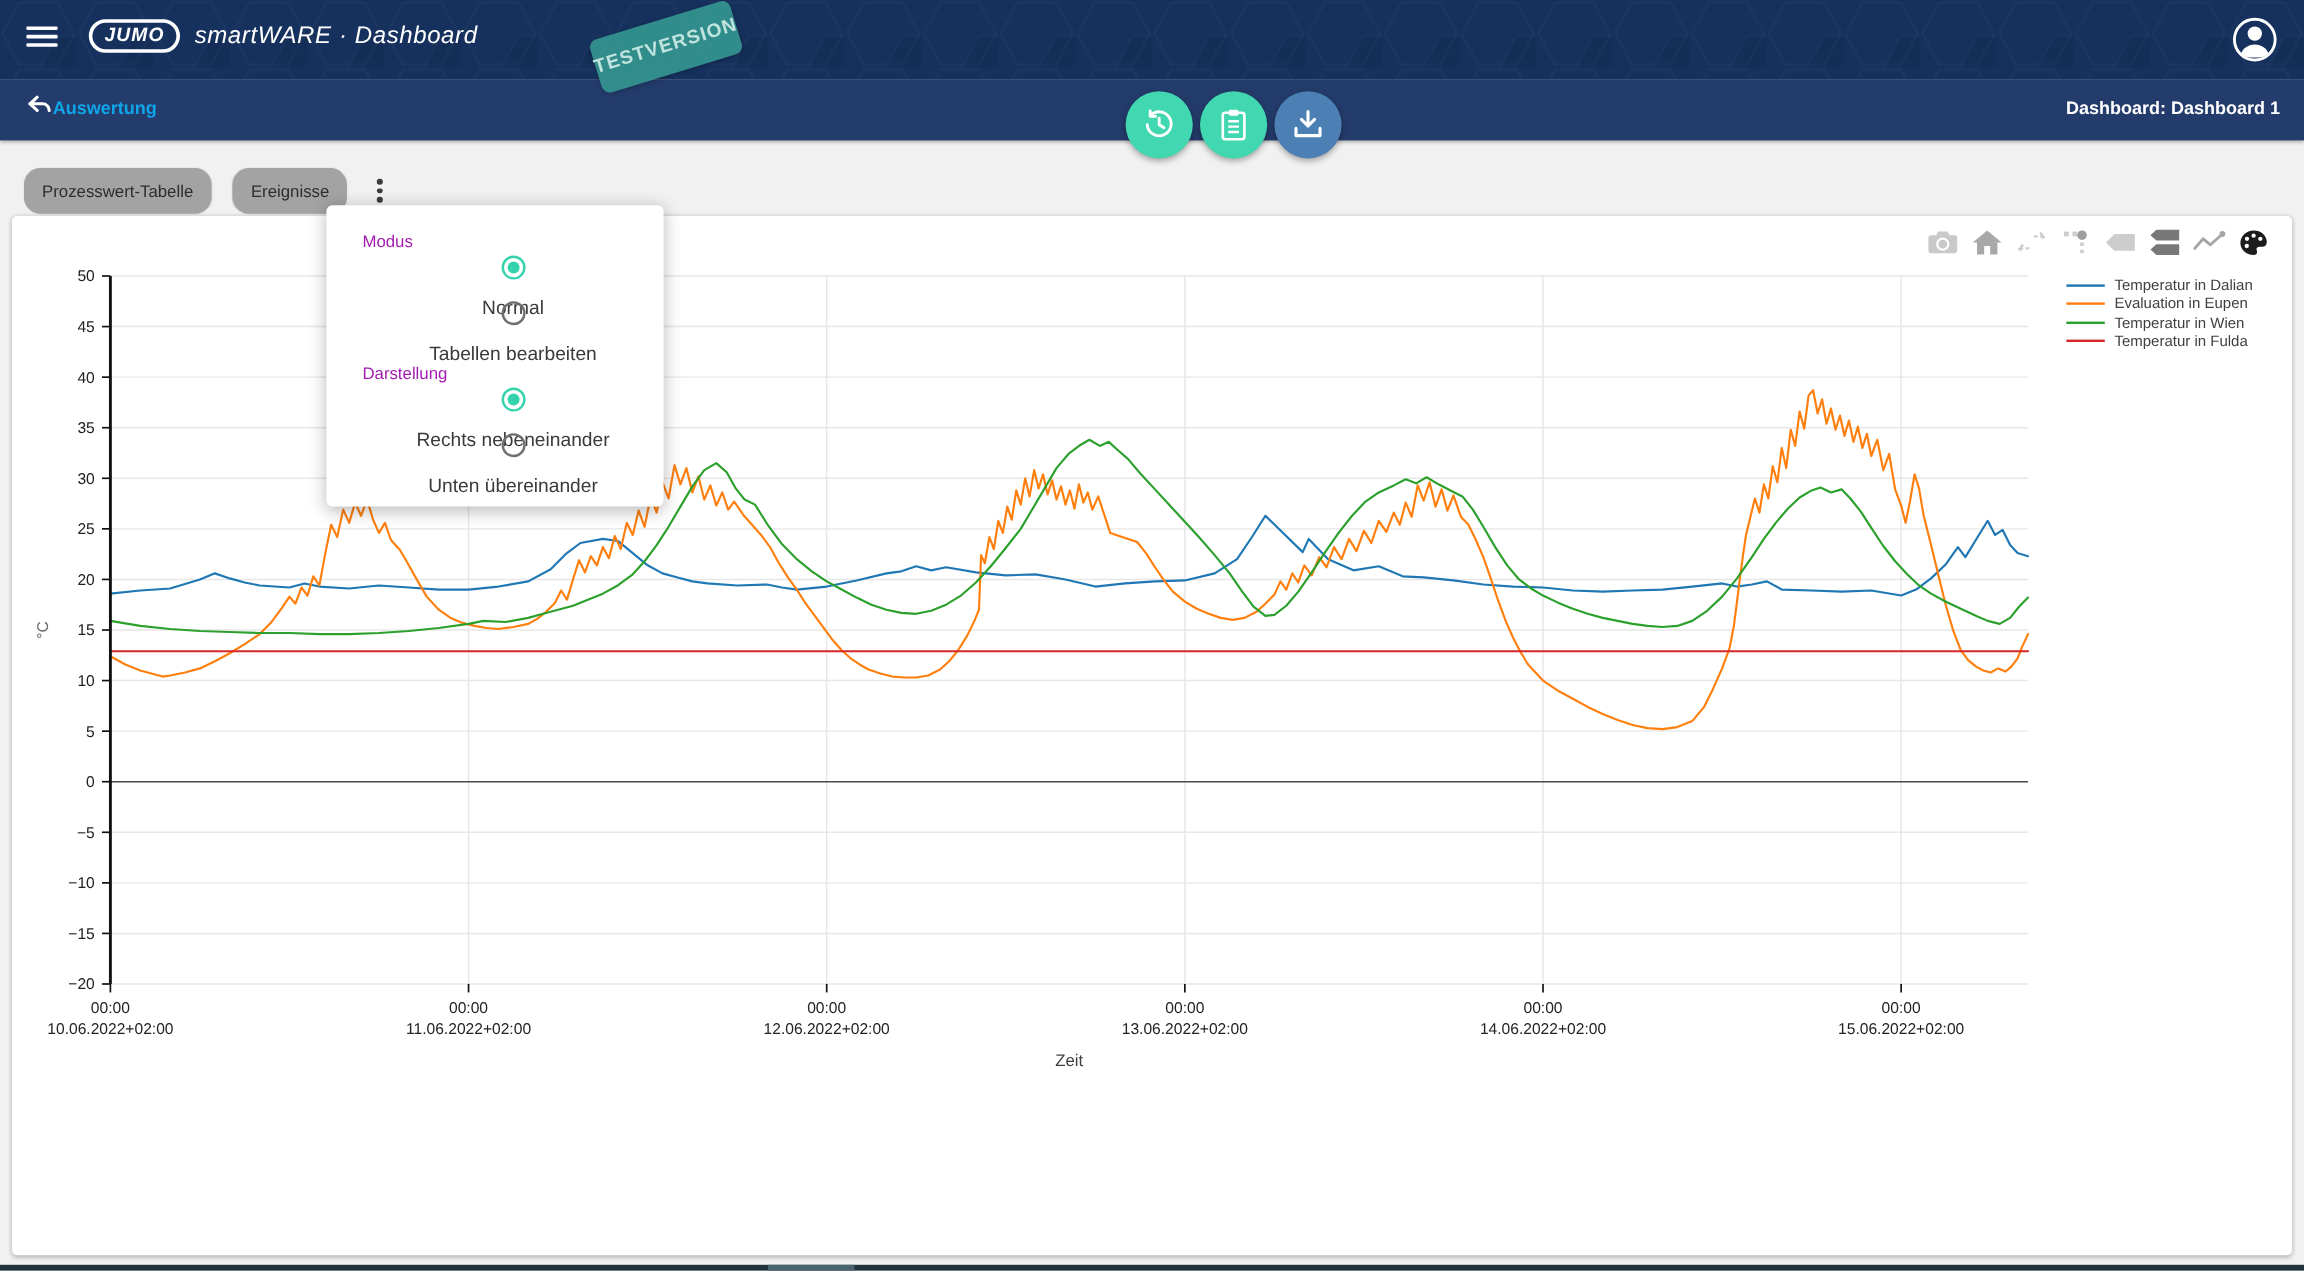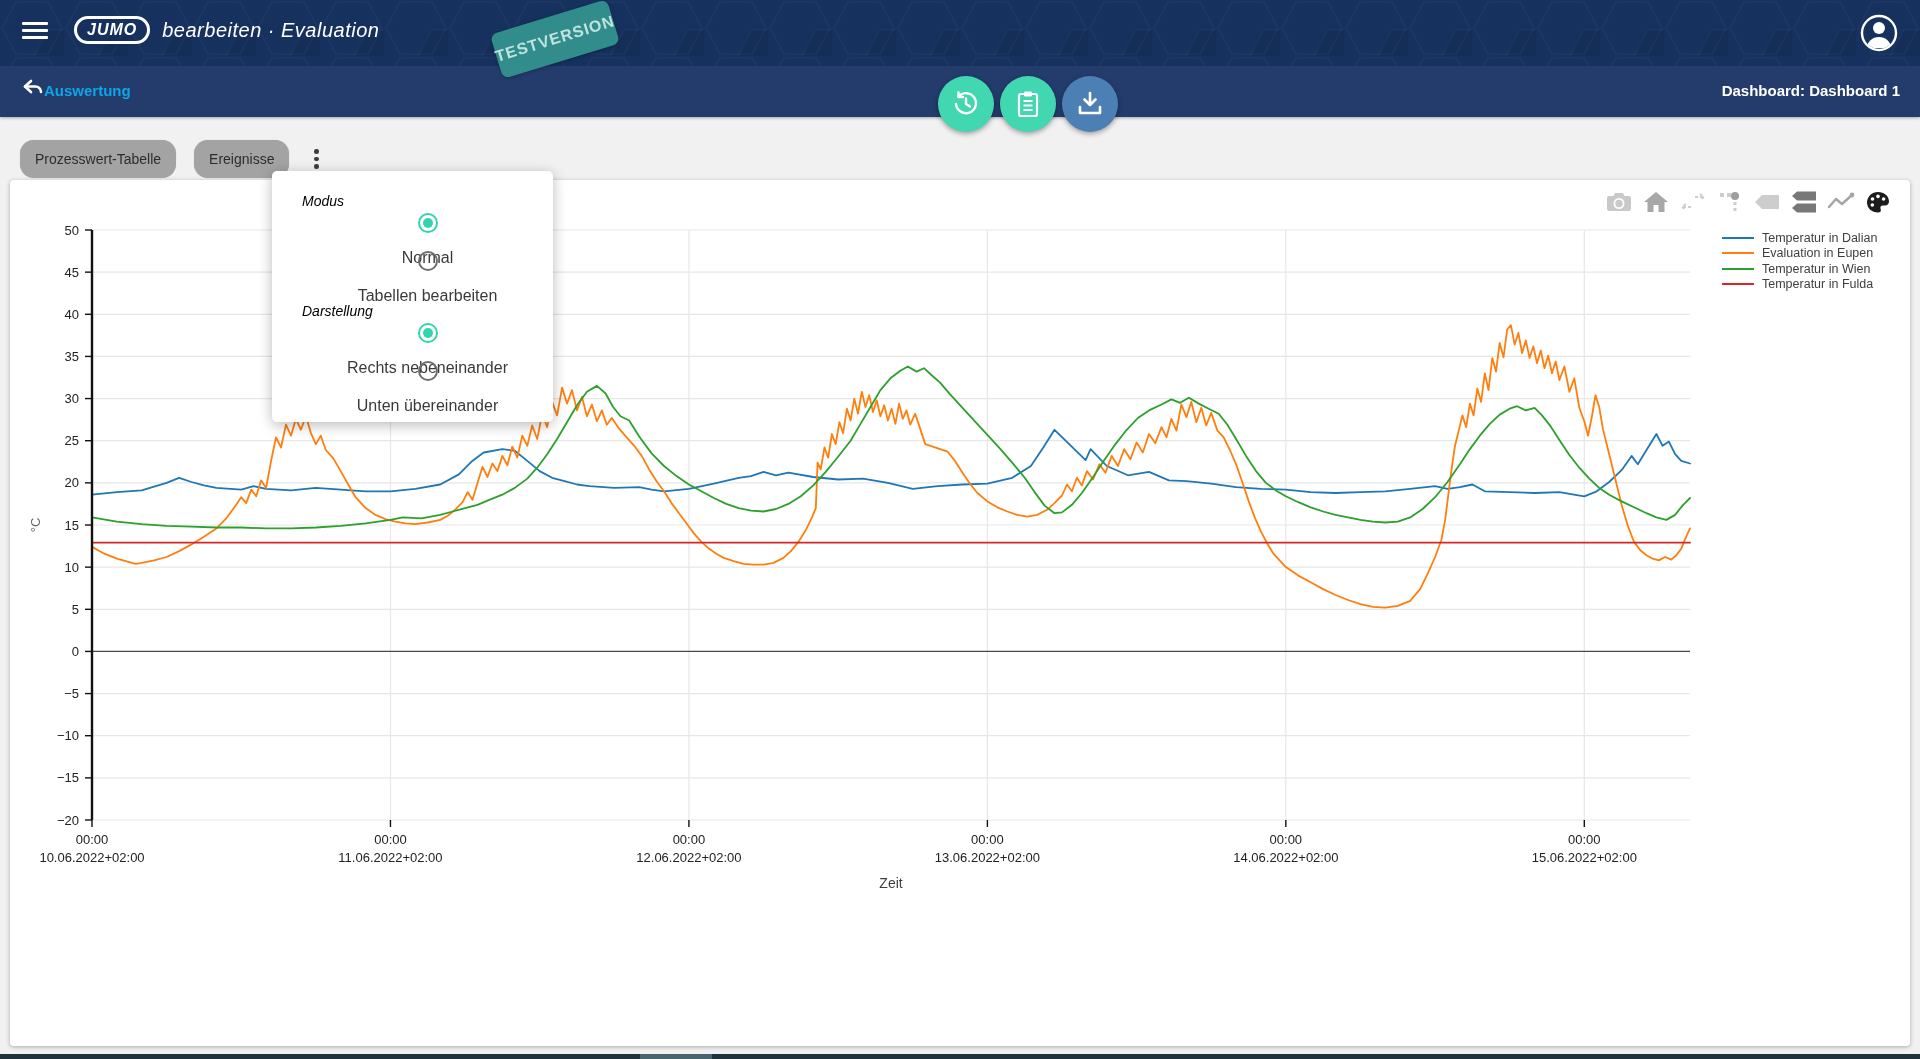--- a/index.html
+++ b/index.html
@@ -28,21 +28,21 @@
   .fab.blue { background:#4c80b4; }
 
   
   .chips-row { position:absolute; left:20px; top:140px; display:flex; align-items:center; gap:18px; z-index:10; }
   .chip { background:#a3a3a3; color:#2d2d2d; border-radius:14px; height:38px; display:flex; align-items:center; padding:0 15px; font-size:14px; cursor:pointer; box-shadow:0 0 1px rgba(0,0,0,.25); }
   .kebab { width:18px; height:27px; display:flex; flex-direction:column; align-items:center; justify-content:center; gap:3px; cursor:pointer; }
   .kebab i { width:4.5px; height:4.5px; border-radius:50%; background:#3c3c3c; }
 
   
   .menu-pop { position:absolute; left:272px; top:171px; width:281px; height:251px; background:#fff; border-radius:5px; box-shadow:0 3px 14px rgba(0,0,0,.28); z-index:50; padding:16px 0 0 30px; }
-  .msec { color:#000000; font-size:14px; margin:6px 0 4px 0;font-style:italic; }
+  .msec { color:#a21caf; font-size:14px; margin:6px 0 4px 0; }
   .mitem { display:flex; align-items:center; gap:16px; height:38px; cursor:pointer;flex-direction:column; }
   .mitem .radio { width:20px; height:20px; border:2px solid #6f6f6f; border-radius:50%; flex:0 0 auto; }
   .mitem.on .radio { border-color:#35d3ad; }
   .mitem.on .radio::after { content:''; display:block; width:10px; height:10px; margin:3px; border-radius:50%; background:#35d3ad; }
   .mitem .mlabel { font-size:16px; color:#3a3a3a; }
   .msec.gap { margin-top:14px; }
 
   
   .chart-card { position:absolute; left:10px; top:180px; width:1900px; height:866px; background:#fff; border-radius:4px; box-shadow:0 1px 4px rgba(0,0,0,.3); z-index:5; }
   .modebar { position:absolute; top:10px; right:18px; display:flex; gap:9px; align-items:center; }
@@ -70,21 +70,21 @@
     </defs>
     <rect width="1920" height="66" fill="url(#hexp)"></rect>
   </svg>
   <div class="hamburger">
       <span></span>
       <span></span>
       <span></span>
     </div>
   <div class="brand-wrap">
     <div class="jumo-pill">JUMO</div>
-    <div class="product-name">bearbeiten · Evaluation</div>
+    <div class="product-name">smartWARE · Dashboard</div>
   </div>
   <div class="stamp">TESTVERSION</div>
   <svg class="avatar" viewBox="0 0 38 38">
     <circle cx="19" cy="19" r="17" fill="none" stroke="#fff" stroke-width="2.4"></circle>
     <clipPath id="avclip">
         <circle cx="19" cy="19" r="16"></circle>
       </clipPath>
     <g clip-path="url(#avclip)">
       <circle cx="19" cy="14" r="6" fill="#fff"></circle>
       <path d="M7 34 a12 11 0 0 1 24 0 z" fill="#fff"></path>

